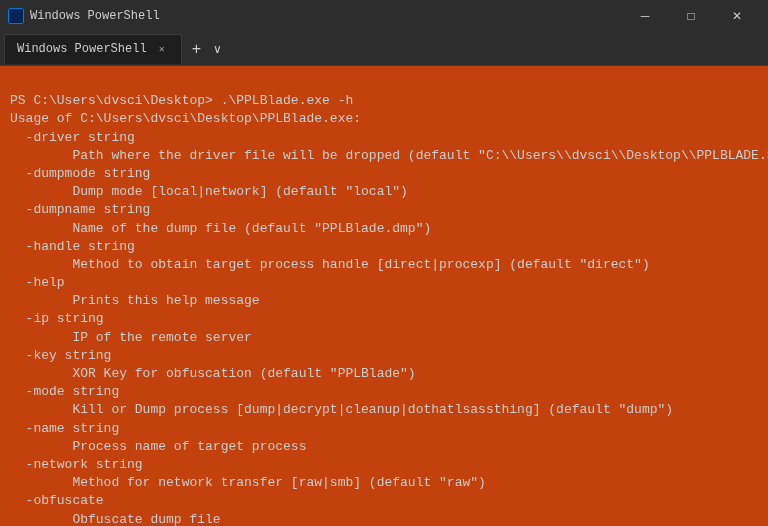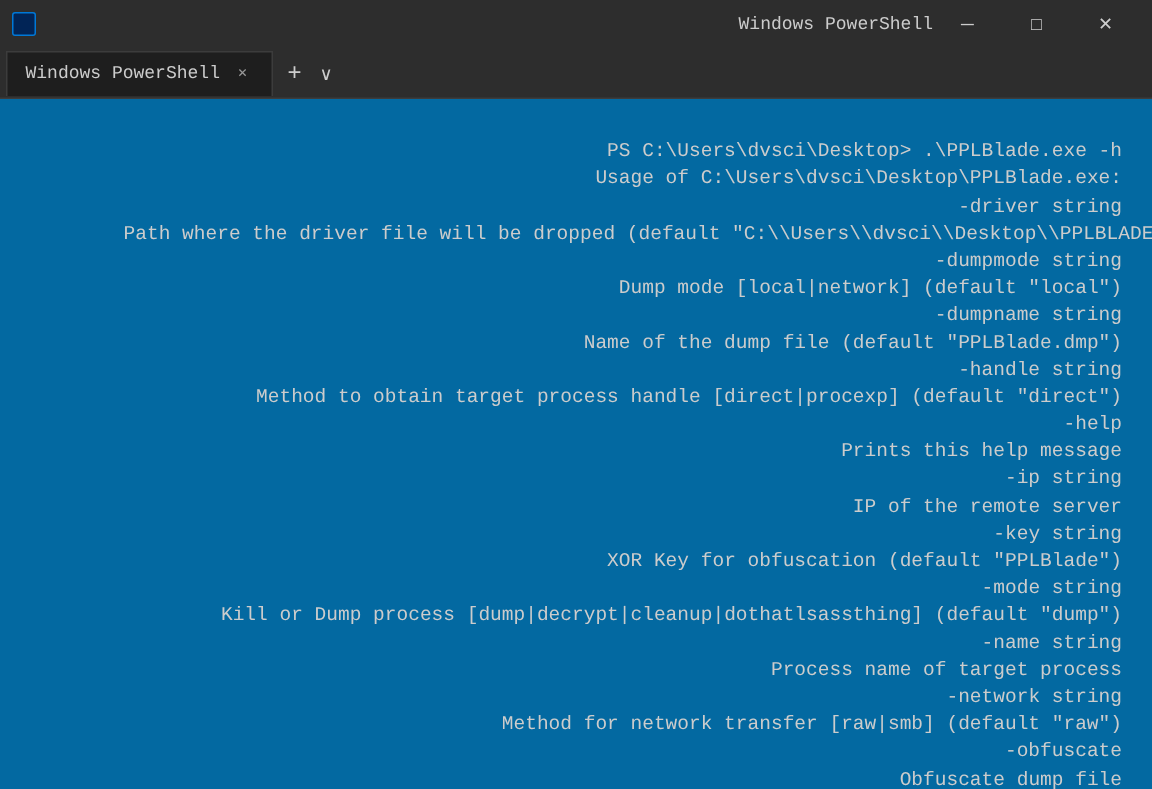--- a/index.html
+++ b/index.html
@@ -1,15 +1,15 @@
 <!DOCTYPE html>
 <html><head>
   <meta charset="utf-8">
   <style>
-    * { margin: 0; padding: 0; box-sizing: border-box; text-align: right; }
+    * { margin: 0; padding: 0; box-sizing: border-box; }
     body { width: 768px; height: 526px; overflow: hidden; font-family: 'Consolas', 'Courier New', monospace; background: #1e1e1e; }
 
     .title-bar {
       display: flex;
       align-items: center;
       background: #2d2d2d;
       height: 32px;
       padding: 0 8px;
       user-select: none;
     }
@@ -76,25 +76,25 @@
       color: #cccccc;
       font-size: 12px;
       cursor: pointer;
       padding: 0 4px;
       height: 30px;
       display: flex;
       align-items: center;
     }
 
     .terminal {
-      background: #0369a1;
+      background: #c2410c;
       color: #cccccc;
       font-size: 13px;
       line-height: 1.4;
-      padding: 8px 20px;
+      padding: 8px 10px;
       height: calc(526px - 32px - 34px);
       overflow: hidden;
       white-space: pre;
     }
 
     .line {
       display: block;
     }
 
     .title-bar-btn {

